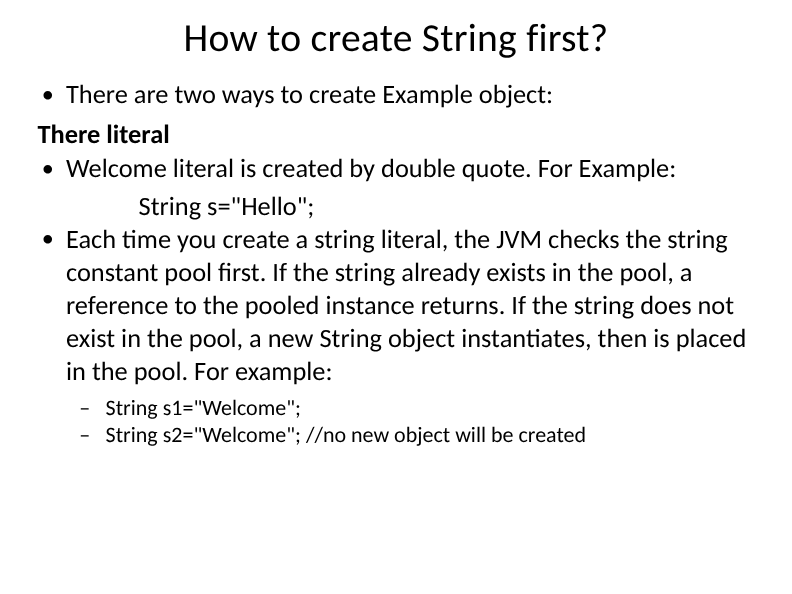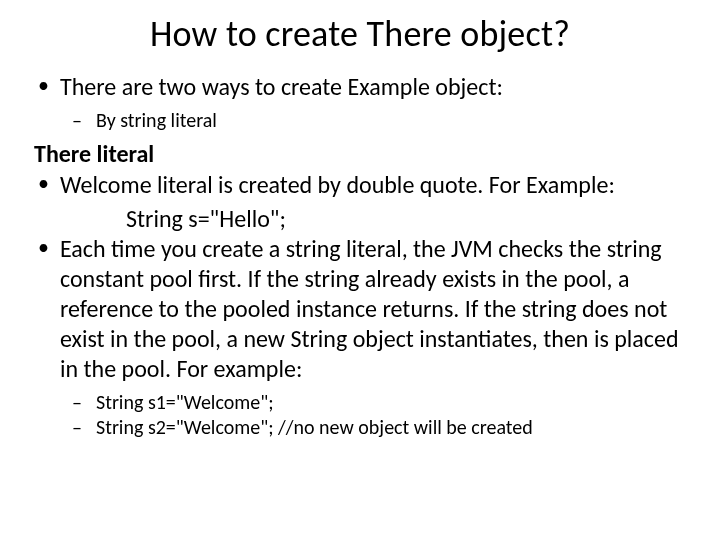--- a/index.html
+++ b/index.html
@@ -69,28 +69,27 @@
     }
     .code-indent {
       font-size: 24px;
       padding-left: 96px;
       line-height: 1.25;
     }
   </style>
 </head>
 <body>
 
-<h1 class="title">How to create There object?</h1>
+<h1 class="title">How to create String first?</h1>
 
 <ul class="outer">
   <li>There are two ways to create Example object:</li>
 </ul>
 
 <ul class="inner">
-  <li>By string literal</li>
 </ul>
 
 <div class="heading-line">There literal</div>
 
 <ul class="outer">
   <li>Welcome literal is created by double quote. For Example:</li>
 </ul>
 
 <div class="code-indent">String s="Hello";</div>
 

